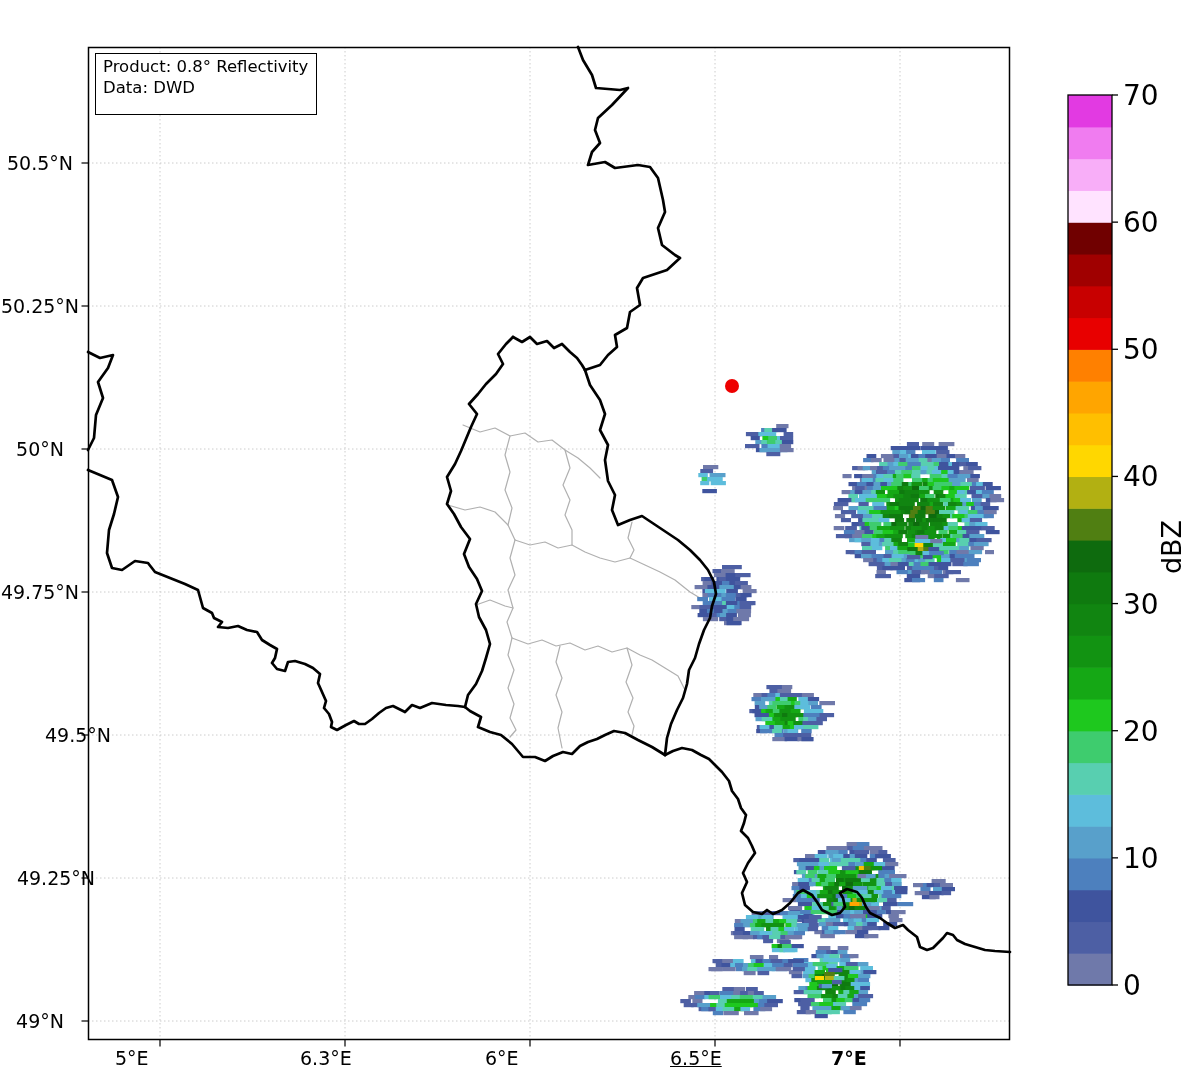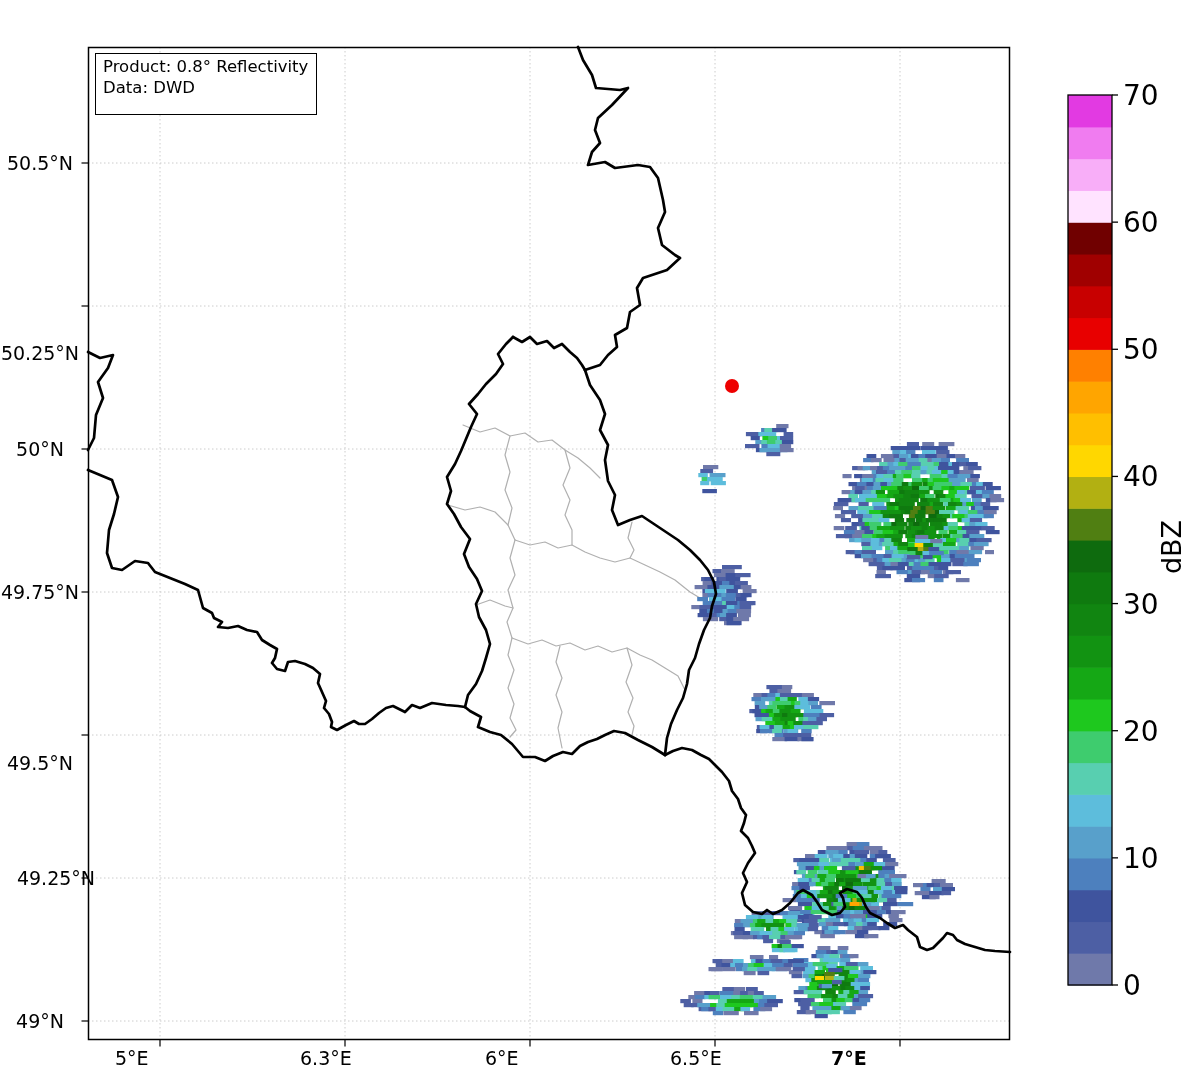--- a/index.html
+++ b/index.html
@@ -1442,23 +1442,23 @@
       <text x="63" y="144.14285714285722" font-size="28" fill="#000">60</text>
       <line x1="52" y1="7" x2="58" y2="7" stroke="#000" stroke-width="1.3"></line>
       <text x="63" y="17" font-size="28" fill="#000">70</text>
     </svg>
   <div class="cb-label">dBZ</div>
 
   <div id="labels">
       <div class="xlabel" style="left: 115px;">5°E</div>
       <div class="xlabel" style="left: 300px;">6.3°E</div>
       <div class="xlabel" style="left: 485px;">6°E</div>
-      <div class="xlabel" style="left: 670px;">6.5°E</div>
+      <div class="xlabel" style="left: 670px; text-decoration: underline;">6.5°E</div>
       <div class="xlabel" style="left: 831px; font-weight: bold;">7°E</div>
       <div class="ylabel" style="top: 152px;">50.5°N</div>
-      <div class="ylabel" style="top: 295px; margin-top: 47px;">50.25°N</div>
+      <div class="ylabel" style="top: 295px;">50.25°N</div>
       <div class="ylabel" style="top: 438px;">50°N</div>
       <div class="ylabel" style="top: 581px;">49.75°N</div>
-      <div class="ylabel" style="top: 752px;">49.5°N</div>
+      <div class="ylabel" style="top: 724px; padding-left: 38px;">49.5°N</div>
       <div class="ylabel" style="top: 867px; padding-left: 16px;">49.25°N</div>
       <div class="ylabel" style="top: 1010px;">49°N</div>
     </div>
 </div>
 
 </body></html>

